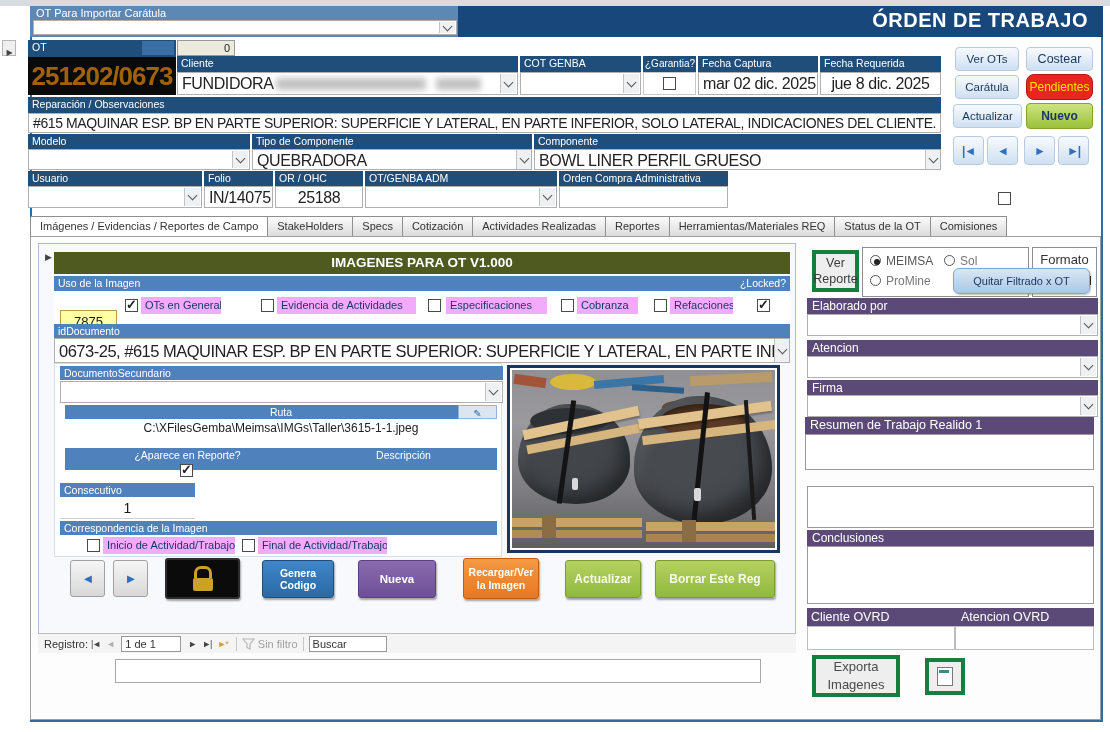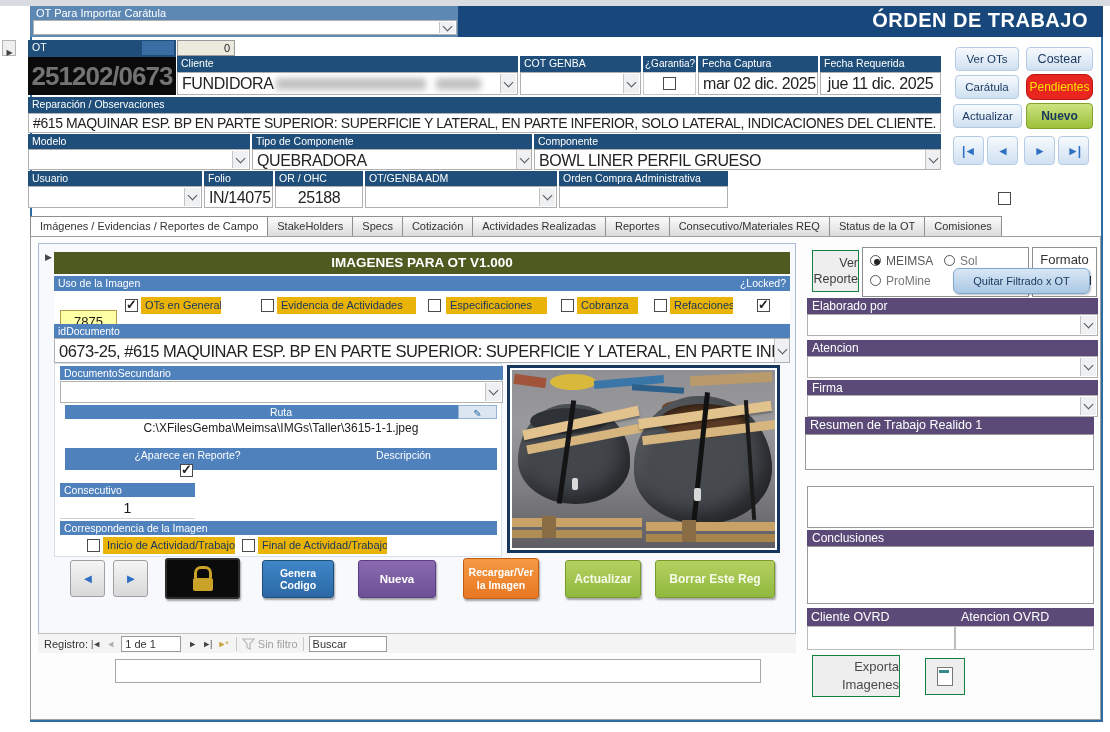--- a/index.html
+++ b/index.html
@@ -3,21 +3,21 @@
 <meta charset="utf-8">
 <style>
   html,body{margin:0;padding:0}
   body{width:1110px;height:732px;position:relative;overflow:hidden;background:#fff;
        font-family:"Liberation Sans",sans-serif;color:#1a1a1a;}
   .abs{position:absolute;box-sizing:border-box}
   
   .hb{background:#1e4e79;color:#fff;font-size:10.5px;line-height:15px;padding:0 4px;white-space:nowrap;overflow:hidden}
   .sb{background:#4f81bd;color:#fff;font-size:10.5px;line-height:14px;padding:0 4px;white-space:nowrap;overflow:hidden}
   .pb{background:#5b4a78;color:#fff;font-size:12px;line-height:16px;padding:0 5px;white-space:nowrap;overflow:hidden}
-  .lblbg{background:#eab308;color:#17365d;font-size:11px;line-height:17px;padding:0 4px;white-space:nowrap;overflow:hidden}
+  .lblbg{background:#f0abfc;color:#17365d;font-size:11px;line-height:17px;padding:0 4px;white-space:nowrap;overflow:hidden}
   
   .val{background:#fff;border:1px solid #b0b0b0;font-size:15px;letter-spacing:-0.3px;color:#222;
        white-space:nowrap;overflow:hidden;line-height:21px;padding:0 4px}
   .big{font-size:16px;letter-spacing:-0.4px}
   .ctr{text-align:center}
   .dd{position:absolute;right:1px;top:1px;bottom:1px;width:15px;background:#eef0f2;border-left:1px solid #c3c3c3;
       display:flex;align-items:center;justify-content:center}
   .dd b{width:6px;height:6px;border-right:1.6px solid #555;border-bottom:1.6px solid #555;transform:rotate(45deg);margin-top:-3px}
   .cb{width:13px;height:13px;background:#fff;border:1.5px solid #4a4a4a;position:absolute}
   .cb.on::after{content:"✓";position:absolute;left:0;top:-3px;font-size:13px;color:#222;font-weight:bold}
@@ -36,22 +36,22 @@
           display:flex;align-items:center;justify-content:center}
   .btngreen{background:linear-gradient(#cbe380,#9cc03a);border:1px solid #83a32c;border-radius:4px;color:#17365d;
             font-size:12px;display:flex;align-items:center;justify-content:center}
   .navg{color:#2d6fc0;font-size:12px;font-weight:bold;letter-spacing:-1px}
   .bigbtn{border-radius:3px;display:flex;align-items:center;justify-content:center;text-align:center;
           color:#fff;font-weight:bold;box-shadow:1px 2px 2px rgba(0,0,0,.35)}
   .graybtn{background:linear-gradient(#f5f5f5,#d8d8d8);border:1px solid #a0a0a0}
   .recbar{background:#f4f4f4;border-top:1px solid #c0c0c0;display:flex;align-items:center;font-size:11px;color:#333}
   .sep{width:1px;height:14px;background:#c8c8c8;margin:0 5px}
   .glyph{color:#444;font-size:9px;margin:0 3px;letter-spacing:-1px}
-  .panelbtn{background:#eeeeee;border:1px solid #15803d;display:flex;align-items:center;justify-content:center;
-            text-align:right;color:#3c3c3c}
+  .panelbtn{background:#eeeeee;border:4px solid #15803d;display:flex;align-items:center;justify-content:center;
+            text-align:center;color:#3c3c3c}
   textarea.ta,.ta{background:#fff;border:1px solid #9a9a9a}
   .blur1{position:absolute;background:#8f8f8f;opacity:.55;filter:blur(3px);border-radius:3px}
 </style>
 </head>
 <body>
 
 <div class="abs" style="left:0;top:0;width:1110px;height:6px;background:#d8dbdf"></div>
 <div class="abs" style="left:30px;top:6px;width:1073px;height:31px;background:#17477b"></div>
 <div class="abs" style="left:30px;top:6px;width:428px;height:31px;background:#5d88b4"></div>
 <div class="abs" style="left:36px;top:7px;font-size:11px;color:#fff">OT Para Importar Carátula</div>
@@ -66,21 +66,21 @@
 <div class="abs" style="left:1101px;top:37px;width:2px;height:685px;background:#2e6da4"></div>
 <div class="abs" style="left:30px;top:720px;width:1073px;height:2px;background:#2e6da4"></div>
 
 <div class="abs" style="left:2px;top:40px;width:14px;height:16px;border:1px solid #b5b5b5;background:#efefef;text-align:center">
   <span class="glyph" style="font-size:8px">▶</span>
 </div>
 
 <div class="abs hb" style="left:28px;top:40px;width:148px;height:22px">OT</div>
 <div class="abs" style="left:142px;top:41px;width:32px;height:14px;background:#3a6ea5"></div>
 <div class="abs" style="left:177px;top:40px;width:58px;height:16px;background:#ece9dd;border:1px solid #9a9a9a;font-size:11px;text-align:right;padding:0 4px;line-height:15px">0</div>
-<div class="abs" style="left:28px;top:57px;width:148px;height:38px;background:#0a0a0a;color:#737373;font-size:26px;font-weight:bold;letter-spacing:-1px;display:flex;align-items:center;justify-content:center">251202/0673</div>
+<div class="abs" style="left:28px;top:57px;width:148px;height:38px;background:#0a0a0a;color:#a16207;font-size:26px;font-weight:bold;letter-spacing:-1px;display:flex;align-items:center;justify-content:center">251202/0673</div>
 
 <div class="abs hb" style="left:177px;top:56px;width:341px;height:16px">Cliente</div>
 <div class="abs val big" style="left:177px;top:72px;width:341px;height:23px;line-height:22px">
   <span>FUNDIDORA</span>
   <span class="blur1" style="left:98px;top:5px;width:150px;height:12px"></span>
   <span class="blur1" style="left:258px;top:5px;width:45px;height:12px"></span>
   <span class="dd">
       <b></b>
     </span>
 </div>
@@ -93,21 +93,21 @@
 </div>
 
 <div class="abs hb" style="left:643px;top:56px;width:53px;height:16px;font-size:10px;padding:0 2px">¿Garantia?</div>
 <div class="abs" style="left:643px;top:72px;width:53px;height:23px;background:#fff;border:1px solid #c9c9c9"></div>
 <span class="cb abs" style="left:663px;top:77px"></span>
 
 <div class="abs hb" style="left:698px;top:56px;width:120px;height:16px">Fecha Captura</div>
 <div class="abs val big ctr" style="left:698px;top:72px;width:120px;height:23px;line-height:22px">mar 02 dic. 2025</div>
 
 <div class="abs hb" style="left:820px;top:56px;width:121px;height:16px">Fecha Requerida</div>
-<div class="abs val big ctr" style="left:820px;top:72px;width:121px;height:23px;line-height:22px">jue 11 dic. 2025</div>
+<div class="abs val big ctr" style="left:820px;top:72px;width:121px;height:23px;line-height:22px">jue 8 dic. 2025</div>
 
 <div class="abs hb" style="left:28px;top:97px;width:913px;height:16px">Reparación / Observaciones</div>
 <div class="abs val" style="left:28px;top:113px;width:913px;height:20px;font-size:14px;line-height:18px;letter-spacing:-0.4px">#615 MAQUINAR ESP. BP EN PARTE SUPERIOR: SUPERFICIE Y LATERAL, EN PARTE INFERIOR, SOLO LATERAL,  INDICACIONES DEL CLIENTE. (LLEGAN 3 PZA</div>
 
 <div class="abs hb" style="left:28px;top:134px;width:222px;height:15px">Modelo</div>
 <div class="abs hb" style="left:252px;top:134px;width:280px;height:15px">Tipo de Componente</div>
 <div class="abs hb" style="left:534px;top:134px;width:407px;height:15px">Componente</div>
 <div class="abs val" style="left:28px;top:149px;width:222px;height:21px">
   <span class="dd">
       <b></b>
@@ -161,21 +161,21 @@
   </div>
 <span class="cb abs" style="left:998px;top:192px"></span>
 
 <div class="abs tabs" style="left:30px;top:215px;height:22px">
   <div class="tab first active">Imágenes / Evidencias / Reportes de Campo</div>
   <div class="tab">StakeHolders</div>
   <div class="tab">Specs</div>
   <div class="tab">Cotización</div>
   <div class="tab">Actividades Realizadas</div>
   <div class="tab">Reportes</div>
-  <div class="tab">Consecutivo/Materiales REQ</div>
+  <div class="tab">Herramientas/Materiales REQ</div>
   <div class="tab">Status de la OT</div>
   <div class="tab">Comisiones</div>
 </div>
 <div class="abs" style="left:30px;top:236px;width:1071px;height:484px;border:1px solid #9f9f9f;background:#fdfdfe"></div>
 
 <div class="abs" style="left:38px;top:243px;width:758px;height:410px;border:1px solid #a9bed6;background:#f7f9fc"></div>
 <span class="abs glyph" style="left:42px;top:252px;font-size:9px">▶</span>
 
 <div class="abs" style="left:54px;top:252px;width:736px;height:22px;background:#4e5a20;color:#fff;font-size:13.5px;font-weight:bold;text-align:center;line-height:22px">IMAGENES PARA OT V1.000</div>
 

